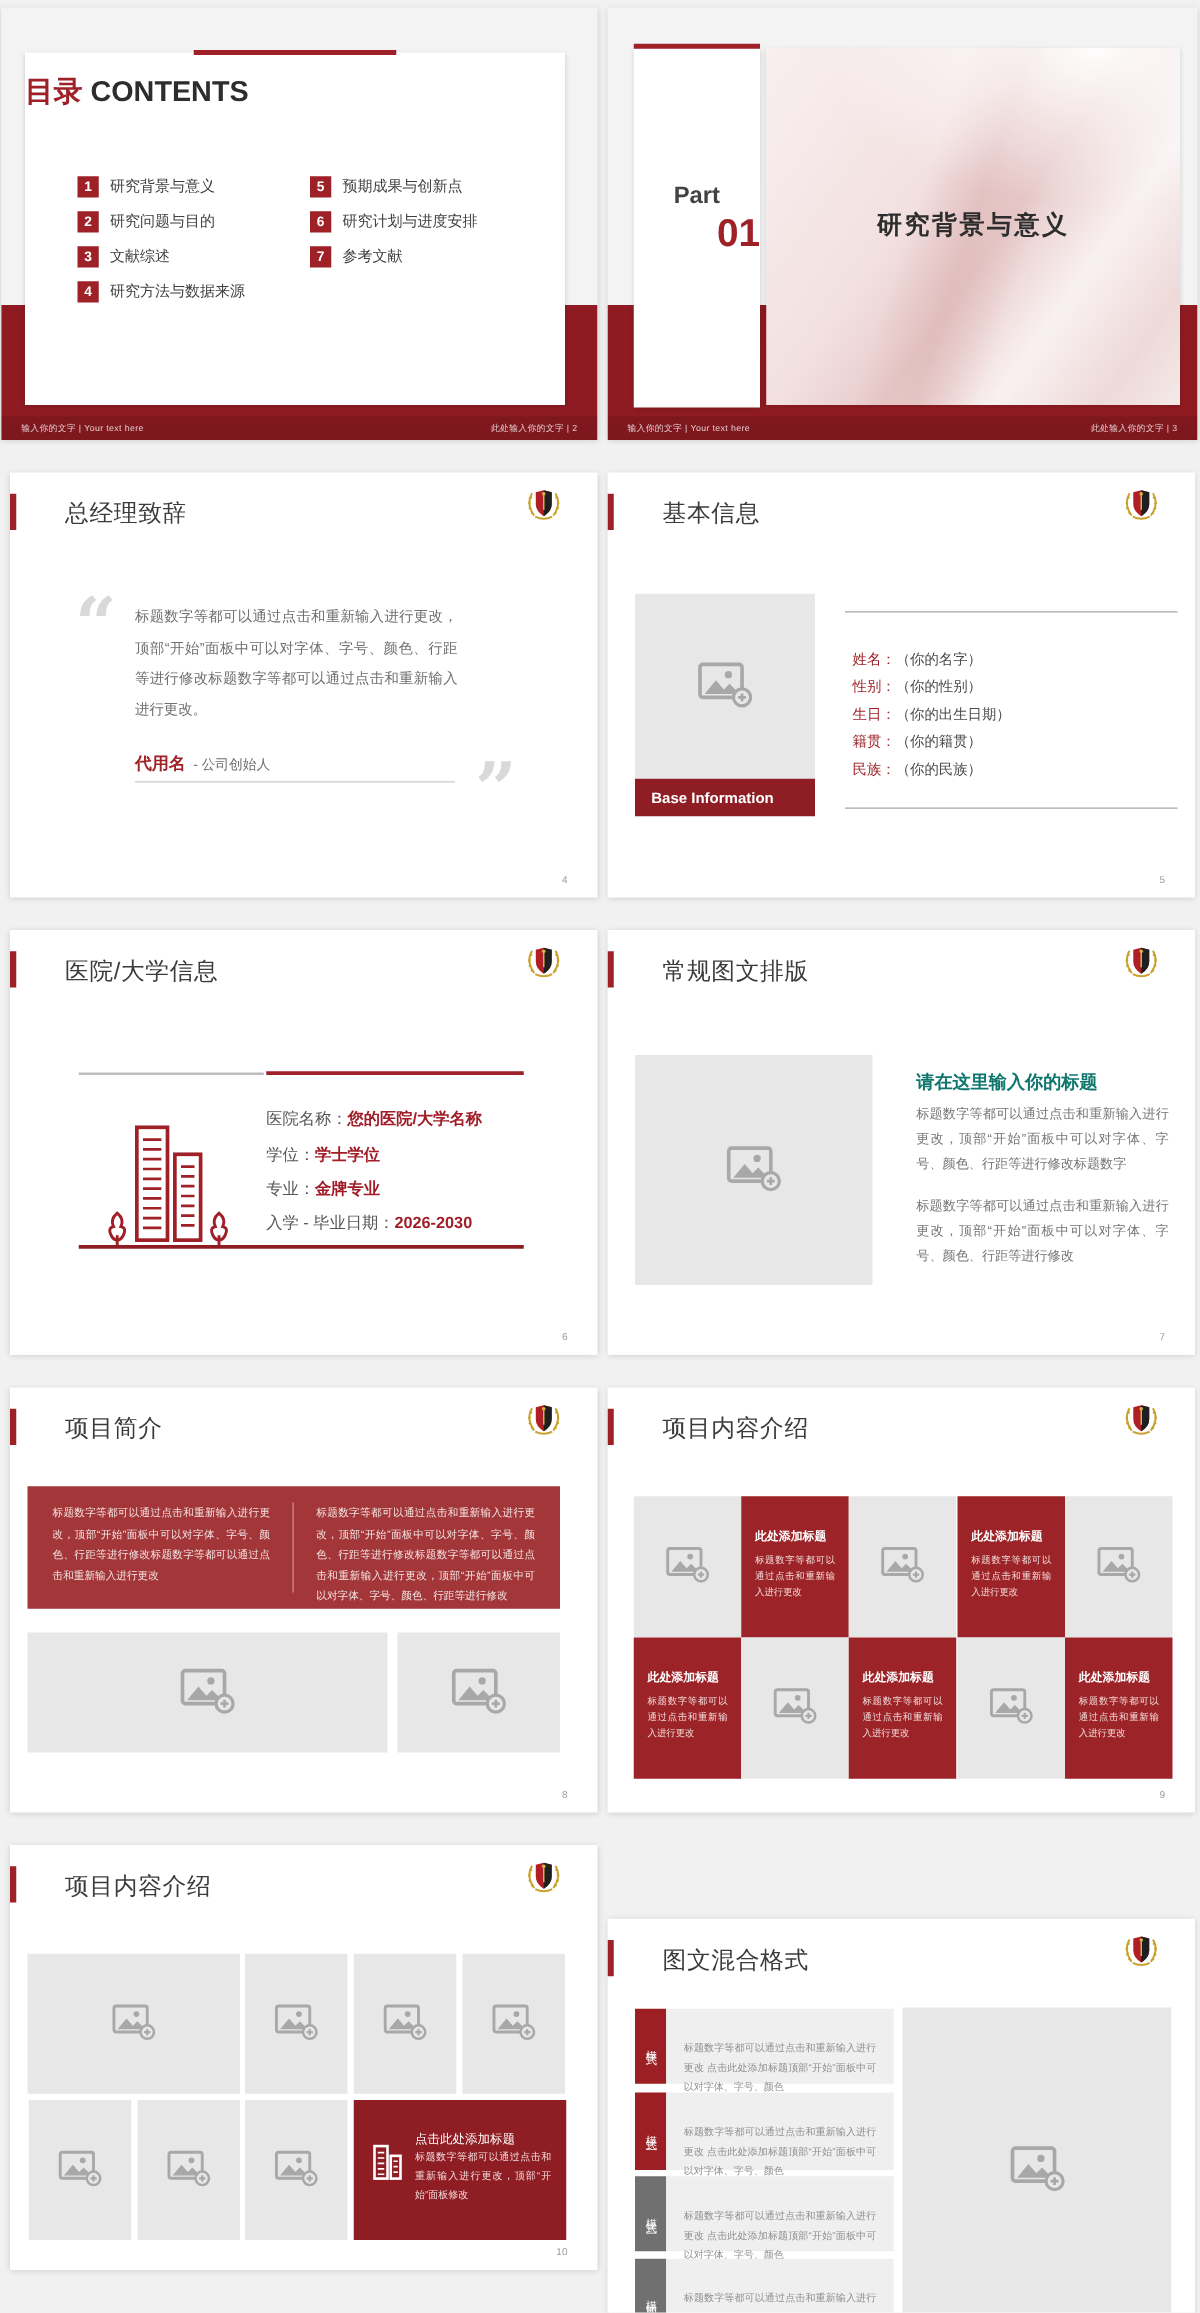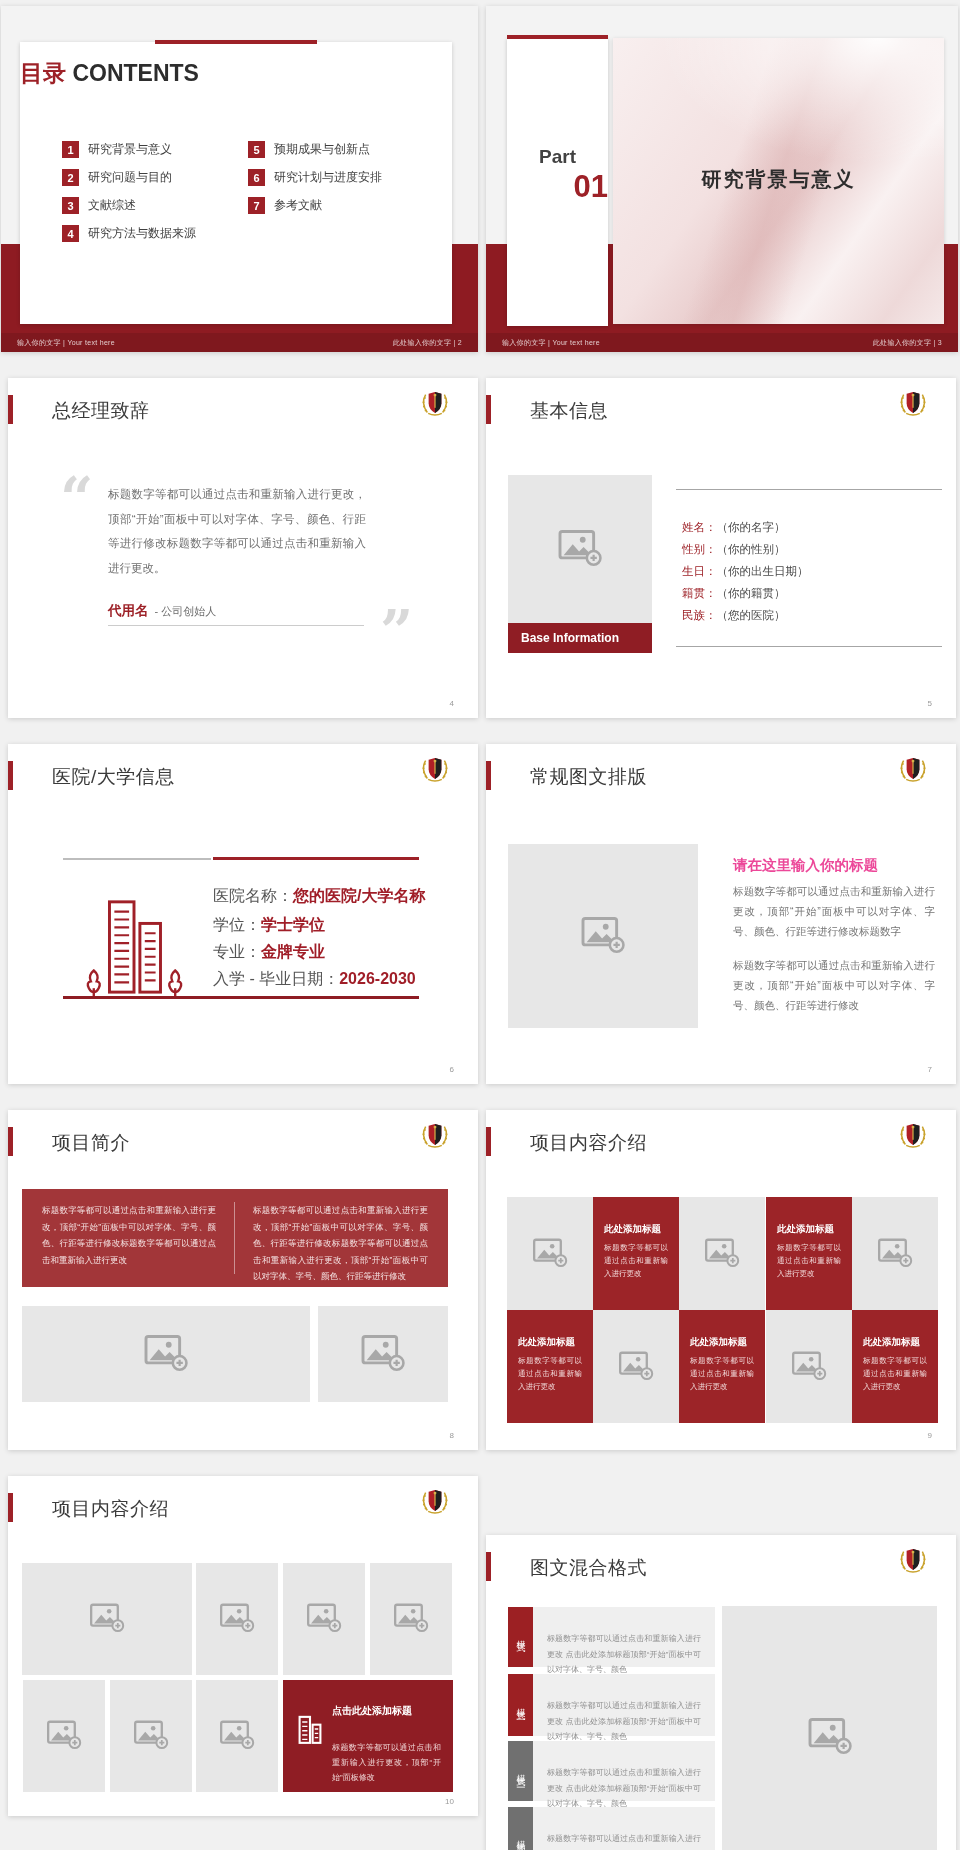--- a/index.html
+++ b/index.html
@@ -47,46 +47,46 @@
   
   .binfo{position:absolute;left:22px;top:245px;width:144px;height:30px;background:#8f1d24;color:#fff;
          font-size:12px;font-weight:bold;line-height:30px;padding-left:13px}
   .hline{position:absolute;border-top:1px solid #a6a6a6}
   .ffield{position:absolute;left:196px;font-size:11.5px;white-space:nowrap}
   .ffield .fl{color:#9d2127}
   .ffield .fv{color:#4a4a4a}
   
   .redline{position:absolute;background:#9d2127}
   .grayline{position:absolute;border-top:2px solid #bdbdbd}
-  .srow{position:absolute;left:205px;font-size:16px;white-space:nowrap}
+  .srow{position:absolute;left:205px;font-size:13px;white-space:nowrap}
   .srow .sl{color:#555}
   .srow .sv{color:#a01e28;font-weight:bold}
   
-  .h-red{position:absolute;left:247px;top:112px;font-size:14.5px;font-weight:bold;color:#ec4899}
+  .h-red{position:absolute;left:247px;top:112px;font-size:14.5px;font-weight:bold;color:#0f766e}
   .lpara{position:absolute;left:247px;width:202px;font-size:10.5px;line-height:1.9;color:#757575;text-align:justify}
   
   .redbox{position:absolute;left:14px;top:79px;width:426px;height:98px;background:#a23639;display:flex;
           padding:13px 20px;gap:0}
   .redbox .col{width:50%;font-size:8.5px;line-height:1.95;color:#f5e2e2;text-align:justify}
   .redbox .col:first-child{padding-right:18px;border-right:1px solid rgba(255,255,255,.45)}
   .redbox .col:last-child{padding-left:18px}
   
   .tile{position:absolute;width:86px;height:113px}
   .tile.gray{background:#e7e7e7;display:flex;align-items:center;justify-content:center;color:#a8a8a8}
   .tile.gray svg{width:36px;height:32px}
   .tile.red{background:#9c2428;padding:26px 11px 0}
   .tile.red .t{font-size:9.5px;font-weight:bold;color:#fff;margin-bottom:6px}
   .tile.red .b{font-size:7.5px;line-height:1.7;color:#f2dada;text-align:justify}
   
   .gtile{position:absolute;background:#e7e7e7;display:flex;align-items:center;justify-content:center;color:#a8a8a8}
   .gtile svg{width:36px;height:32px}
   .cta{position:absolute;left:275px;top:204px;width:170px;height:112px;background:#8f1d24;color:#fff;
        display:flex;padding:24px 12px 0 14px;gap:9px}
   .cta .bicon{flex:0 0 26px;width:26px;height:34px;margin-top:8px}
-  .cta .t{font-size:10px;font-weight:bold;margin-bottom:22px;white-space:nowrap}
+  .cta .t{font-size:10px;font-weight:normal;margin-bottom:0;white-space:nowrap}
   .cta .b{font-size:8px;line-height:1.9;color:#f2dada;text-align:justify}
   
   .mrow-tab{position:absolute;left:22px;width:25px;display:flex;align-items:center;justify-content:center;color:#fff}
   .mrow-tab span{writing-mode:vertical-rl;text-orientation:upright;font-size:9px;letter-spacing:3px}
   .m-red{background:#9c2023}.m-gray{background:#707070}
   .mrow-panel{position:absolute;left:47px;width:182px;background:#efefef;padding:24px 14px;
               font-size:8px;line-height:1.95;color:#8f8f8f;text-align:justify}
 </style>
 </head>
 <body>
@@ -210,21 +210,21 @@
           <circle cx="40" cy="34" r="7.5" fill="#e7e7e7" stroke="currentColor" stroke-width="2.8"></circle>
           <path d="M40 30.5 v7 M36.5 34 h7" stroke="currentColor" stroke-width="2.4" fill="none"></path>
         </svg></span>
     </div>
   <div class="binfo">Base Information</div>
   <div class="hline" style="left:190px;top:111px;width:266px"></div>
   <div class="ffield" style="top:142px"><span class="fl">姓名：</span><span class="fv">（你的名字）</span></div>
   <div class="ffield" style="top:164px"><span class="fl">性别：</span><span class="fv">（你的性别）</span></div>
   <div class="ffield" style="top:186px"><span class="fl">生日：</span><span class="fv">（你的出生日期）</span></div>
   <div class="ffield" style="top:208px"><span class="fl">籍贯：</span><span class="fv">（你的籍贯）</span></div>
-  <div class="ffield" style="top:230px"><span class="fl">民族：</span><span class="fv">（您的医院）</span></div>
+  <div class="ffield" style="top:230px"><span class="fl">民族：</span><span class="fv">（你的民族）</span></div>
   <div class="hline" style="left:190px;top:268px;width:266px"></div>
   <div class="pageno">5</div>
 </div>
 
 <div class="card" style="left:8px;top:744px">
   <div class="accent"></div>
   <div class="stitle">医院/大学信息</div>
   <div class="logo"><svg viewBox="0 0 40 32" width="100%" height="100%">
         <path d="M9 5 Q3 15 11 26" fill="none" stroke="#c9a22c" stroke-width="1.8"></path>
         <path d="M31 5 Q37 15 29 26" fill="none" stroke="#c9a22c" stroke-width="1.8"></path>

